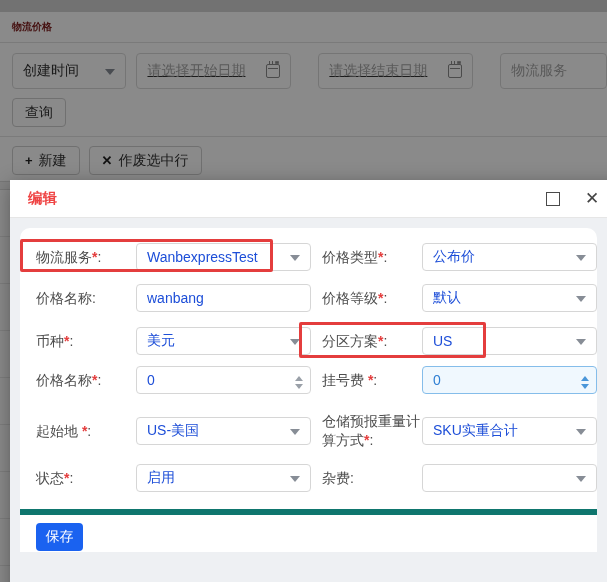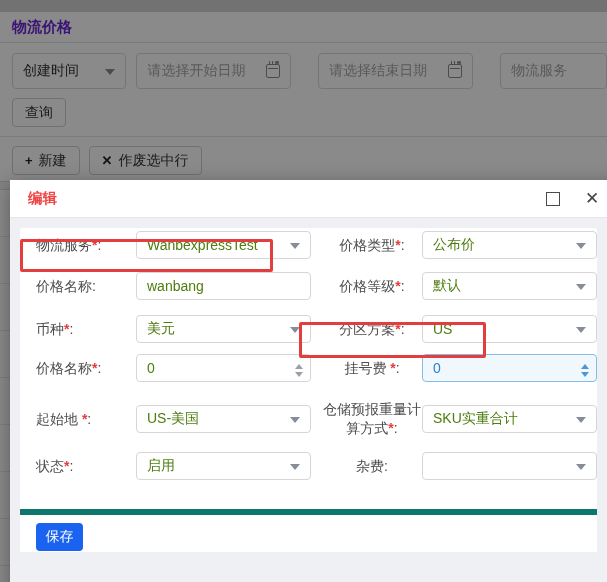--- a/index.html
+++ b/index.html
@@ -4,28 +4,28 @@
 <style>
   * { margin:0; padding:0; box-sizing:border-box; }
   html,body { font-family:"Liberation Sans","DejaVu Sans",sans-serif; }
   #stage { position:relative; width:607px; height:582px; overflow:hidden; background:#fff; }
 
   
   #page { position:absolute; inset:0; background:#fff; }
   .top-strip { height:12px; background:#d2d2d2; }
   .page-header { height:31px; display:flex; align-items:center; padding-left:12px;
                  border-bottom:1px solid #e2e2e2; background:#fff; }
-  .page-title { font-size:15px; font-weight:bold; color:#6d28d9; }
+  .page-title { font-size:10px; font-weight:bold; color:#7f1d1d; }
   .filters { display:flex; align-items:center; gap:0; padding:10px 0 0 12px; }
   .fctrl { height:36px; border:1px solid #d9d9d9; border-radius:4px; background:#fff;
            display:flex; align-items:center; padding:0 10px; font-size:14px; color:#333;
            position:relative; }
   .fctrl .ph { color:#a6a6a6; }
   .f-select { width:118px; margin-right:10px;text-align:right; }
-  .f-date { width:160px; margin-right:27px; }
+  .f-date { width:160px; margin-right:27px;text-decoration:underline; }
   .f-service { width:110px; }
   .caret { width:0; height:0; border:5px solid transparent; border-top:6px solid #878d96;
            position:absolute; right:10px; top:15px; }
   .cal-icon { position:absolute; right:10px; top:10px; width:14px; height:14px;
               border:1.5px solid #8b8b8b; border-radius:2px; }
   .cal-icon:before { content:""; position:absolute; left:1px; right:1px; top:2.5px;
                      border-top:1.5px solid #8b8b8b; }
   .cal-icon:after { content:""; position:absolute; left:2px; top:-4px; width:2px; height:3px;
                     border-left:1.5px solid #8b8b8b; border-right:1.5px solid #8b8b8b; box-shadow:6px 0 0 -0.2px #8b8b8b; }
   .btn-plain { height:29px; border:1px solid #cfcfcf; border-radius:4px; background:#fff;
@@ -46,30 +46,30 @@
   #modal { position:absolute; left:10px; top:180px; width:640px; height:430px;
            background:#fff; box-shadow:0 4px 18px rgba(0,0,0,.35); }
   .m-header { height:38px; border-bottom:1px solid #e6e6e6; display:flex; align-items:center;
               padding-left:18px; position:relative; background:#fff; }
   .m-title { font-size:14.5px; font-weight:bold; color:#ef4444; }
   .win-max { position:absolute; left:536px; top:12px; width:14px; height:14px;
              border:1.5px solid #4a4a4a; background:#fff; cursor:pointer; }
   .win-close { position:absolute; left:575px; top:8px; font-size:17px; color:#444; cursor:pointer; }
   .m-body { position:absolute; top:38px; left:0; right:0; bottom:0; background:#eef0f3; }
   .card { position:absolute; left:10px; top:10px; width:577px; height:324px; background:#fff;
-          border-radius:2px; padding:3px 0 0 16px; }
+          border-radius:10px; padding:15px 0 0 16px; }
 
   .frow { display:flex; }
   .cell { display:flex; align-items:center; }
   .cell-l { width:291px; }
-  .cell-r { margin-left:4px;text-align:center; }
+  .cell-r { margin-left:4px; }
   .flabel { flex:0 0 100px; width:100px; font-size:14px; color:#4d4d4d; line-height:19px; }
   .star { color:#e43d3d; font-style:normal; font-weight:bold; }
   .ctrl { width:175px; height:28px; border:1px solid #d6d6d6; border-radius:4px; background:#fff;
-          display:flex; align-items:center; padding:0 10px; font-size:14px; color:#4d7c0f;
+          display:flex; align-items:center; padding:0 10px; font-size:14px; color:#1d4ed8;
           position:relative; cursor:pointer; }
   .ctrl .caret { top:11px; }
   .spin { position:absolute; right:7px; top:5px; display:flex; flex-direction:column; gap:3px; }
   .spin i { display:block; width:0; height:0; }
   .su { border:4px solid transparent; border-bottom:5px solid #9aa0a8; }
   .sd { border:4px solid transparent; border-top:5px solid #9aa0a8; }
   .focused { background:#f0f8fe; border-color:#85bdea; color:#2e7fd3; }
   .focused .su { border-bottom-color:#4a96d9; }
   .focused .sd { border-top-color:#4a96d9; }
 

